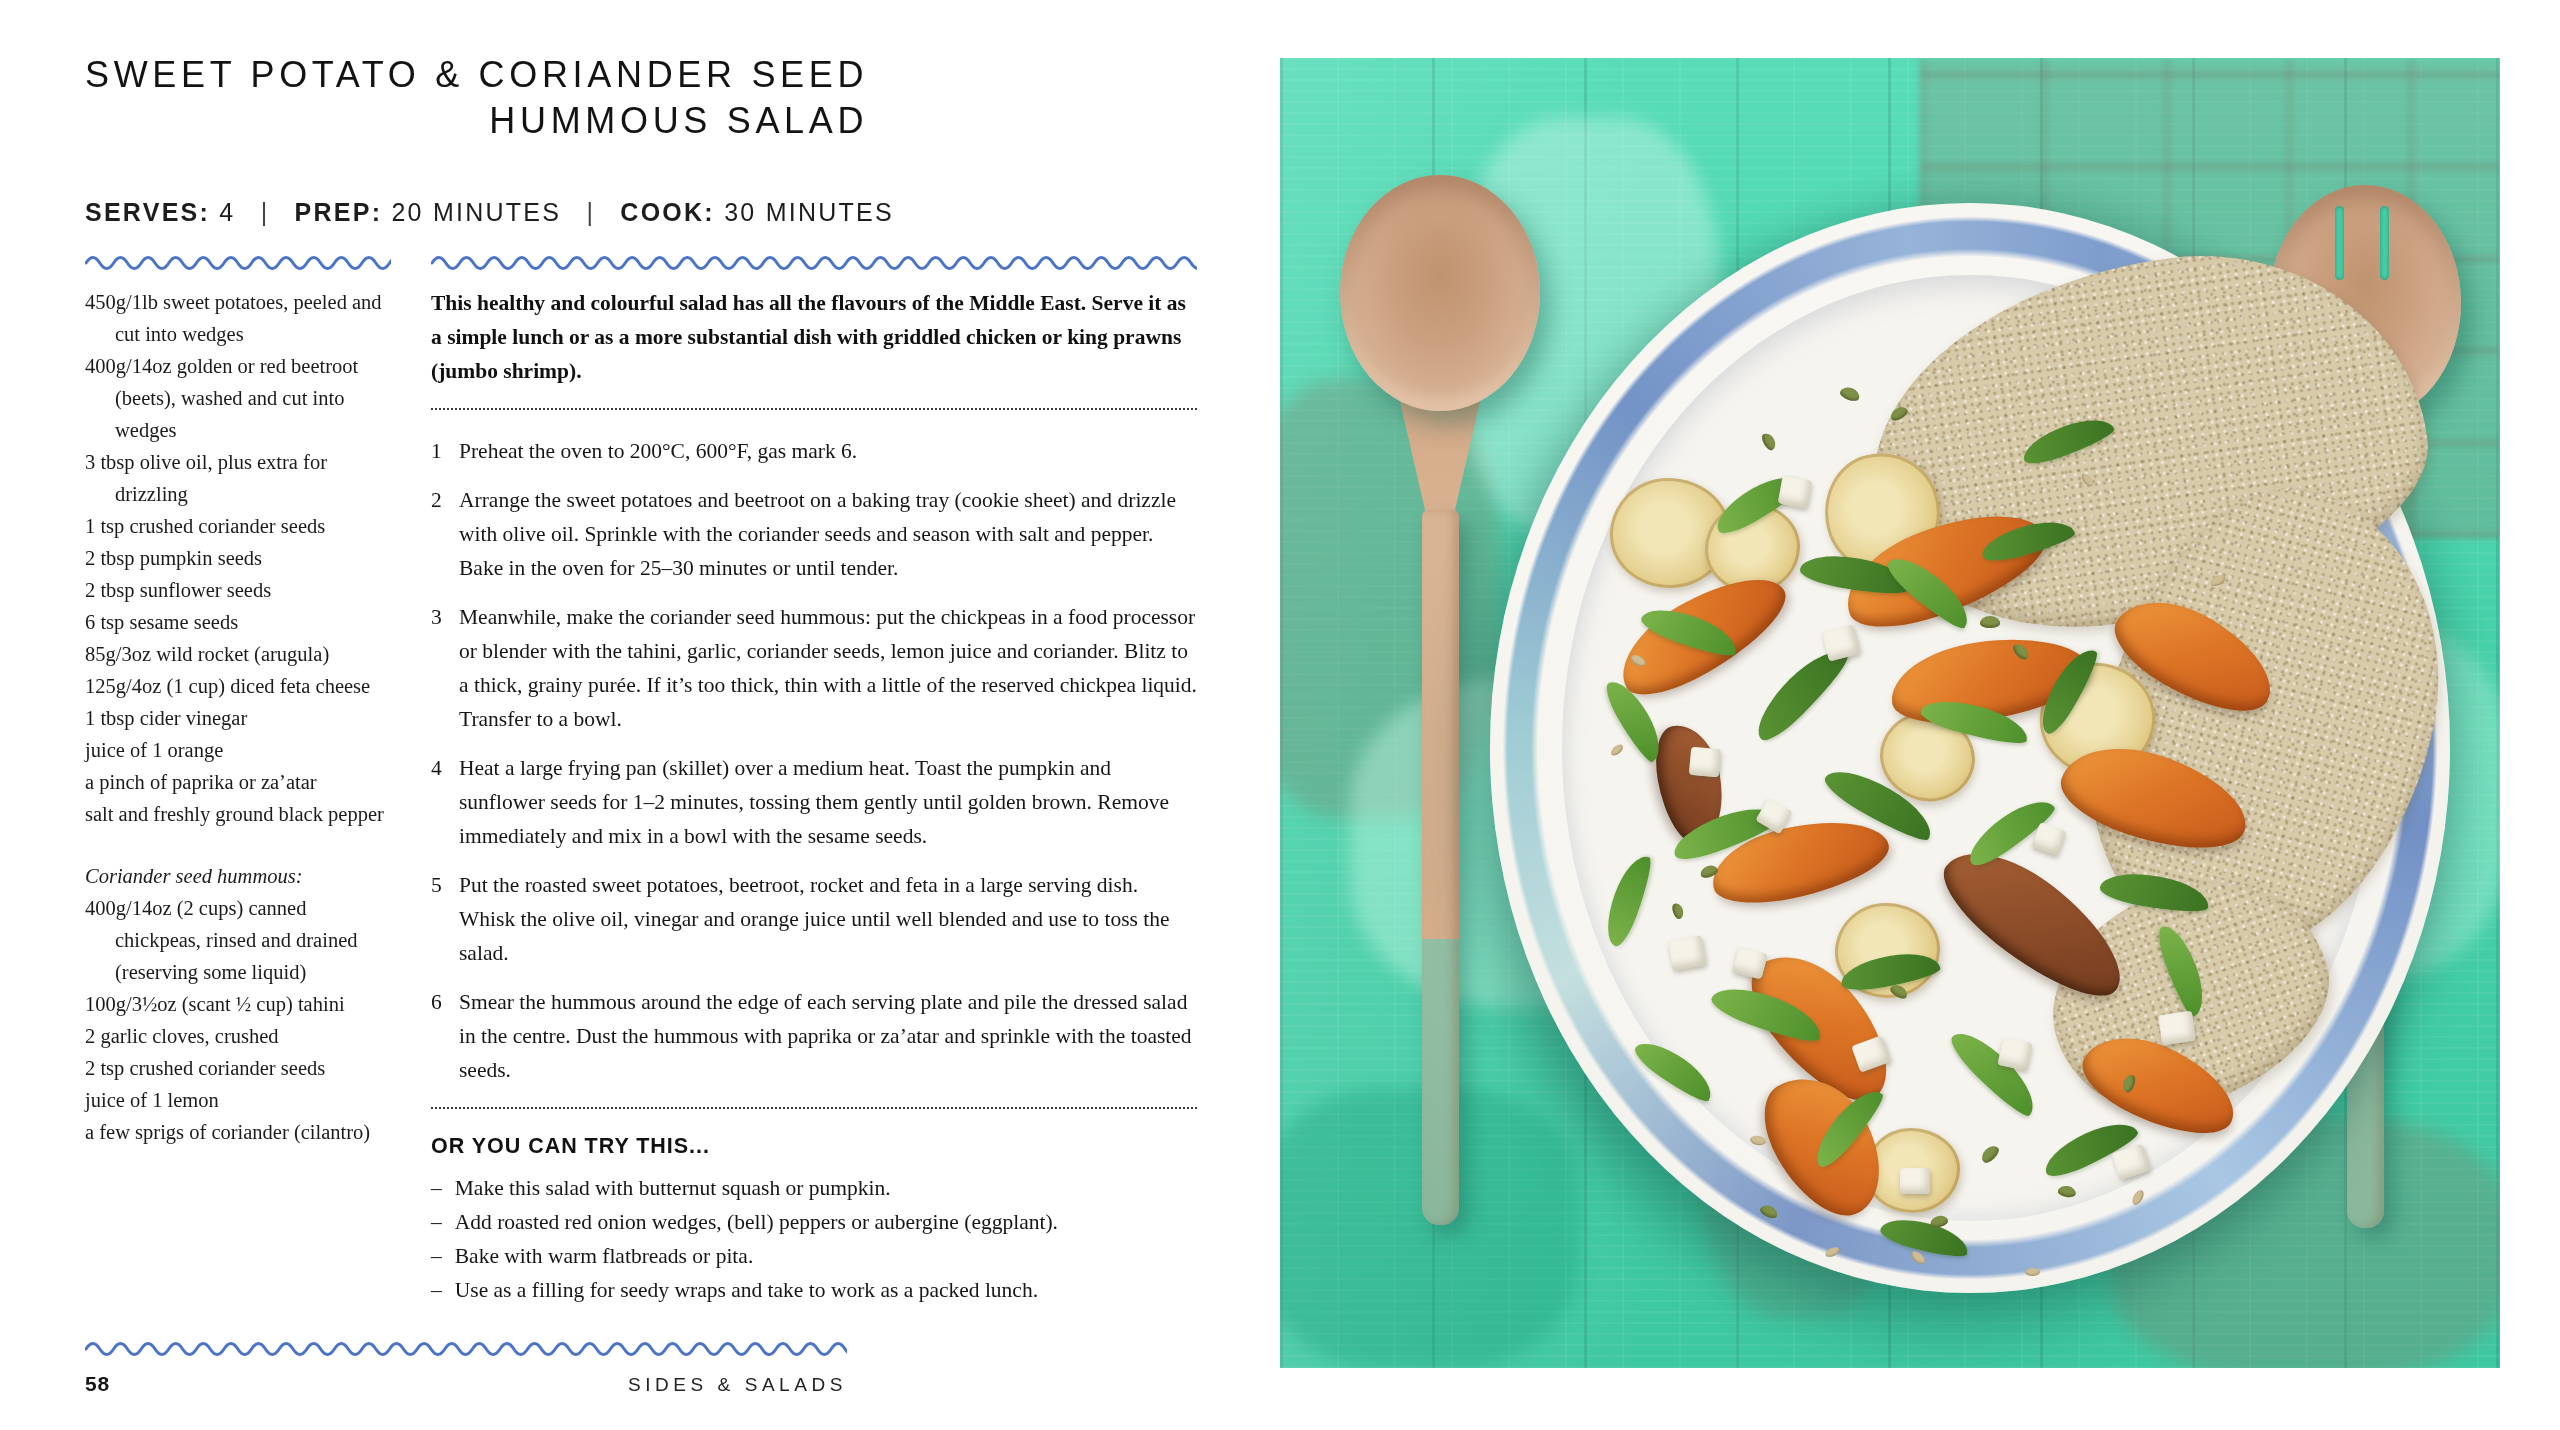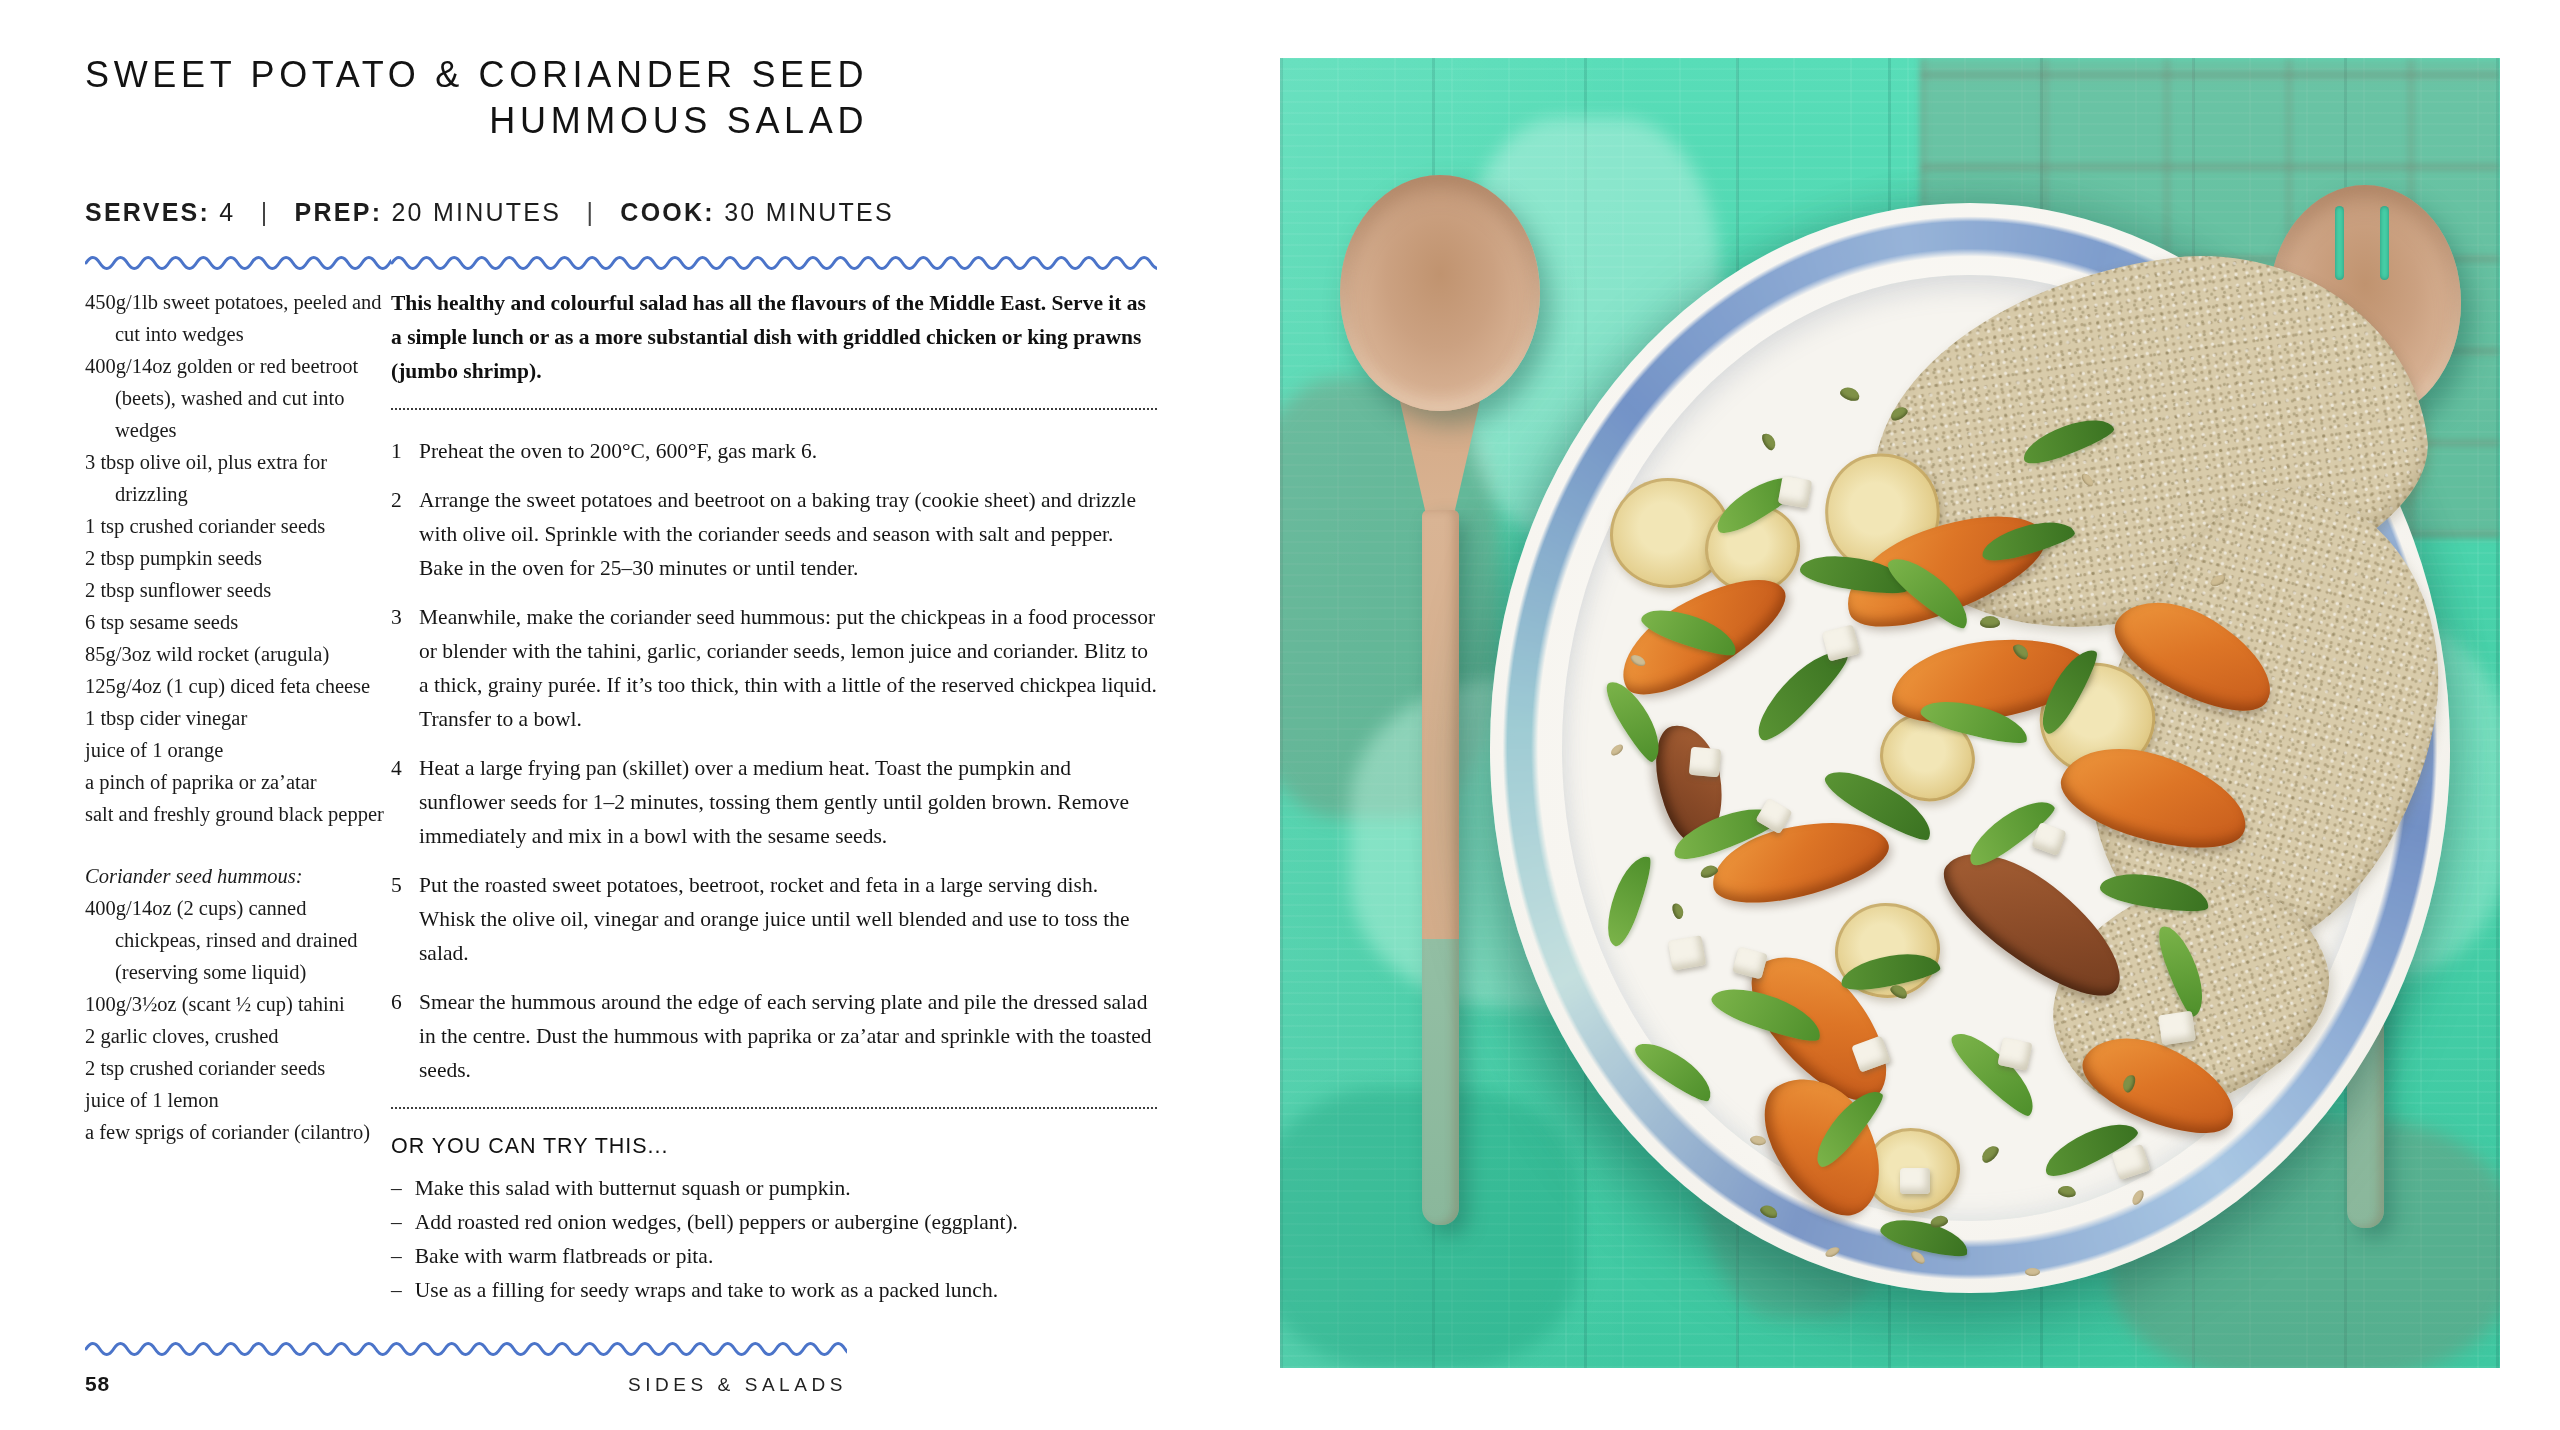--- a/index.html
+++ b/index.html
@@ -9,41 +9,41 @@
   
   .left-page { position:absolute; left:0; top:0; width:1280px; height:1430px; background:#fff; }
 
   .title { position:absolute; left:85px; top:52px; font-size:36px; line-height:46px;
            letter-spacing:.13em; font-weight:400; color:#131313;text-align:right; }
 
   .meta { position:absolute; left:85px; top:198px; font-size:25px; letter-spacing:.09em; color:#1d1d1d; white-space:nowrap; }
   .meta .b { font-weight:700; }
   .meta .sep { display:inline-block; margin:0 16px; color:#444; font-weight:300; }
 
-  .cols { position:absolute; left:85px; top:250px; width:1112px; display:flex; }
+  .cols { position:absolute; left:85px; top:250px; width:1112px; display:flex; gap:40px; }
   .col-ing { width:306px; flex:none; }
   .col-method { width:766px; flex:none; }
 
   .wavy { display:block; margin-bottom:14px; }
 
   .ing { font-family:"Liberation Serif", serif; font-size:20.5px; line-height:32px;
          padding-left:30px; text-indent:-30px; color:#1b1b1b; }
   .ing.subhead { font-style:italic; margin-top:30px; }
 
   .intro { font-family:"Liberation Serif", serif; font-weight:700; font-size:21.5px;
            line-height:34px; color:#101010; }
 
   .dotted { border-bottom:2.5px dotted #3c3c3c; height:2px; margin:20px 0 24px; }
 
   .step { display:flex; gap:11px; margin-bottom:15px;
           font-family:"Liberation Serif", serif; font-size:21.5px; line-height:34px; color:#161616; }
   .step .num { width:17px; flex:none; }
   .step p { margin:0; }
 
-  .try-h { font-weight:400; font-size:21.5px; letter-spacing:.045em; margin:25px 0 12px; color:#111; }
+  .try-h { font-weight:700; font-size:21.5px; letter-spacing:.045em; margin:25px 0 12px; color:#111; }
   .try-item { display:flex; gap:13px; font-family:"Liberation Serif", serif;
               font-size:21.5px; line-height:34px; color:#161616; }
 
   .footer-wave { position:absolute; left:85px; top:1336px; }
   .footer-row { position:absolute; left:85px; top:1372px; width:762px;
                 display:flex; justify-content:space-between; align-items:baseline; }
   .pageno { font-weight:700; font-size:21px; letter-spacing:.04em; }
   .section { font-size:19px; letter-spacing:.24em; color:#222; }
 
   

